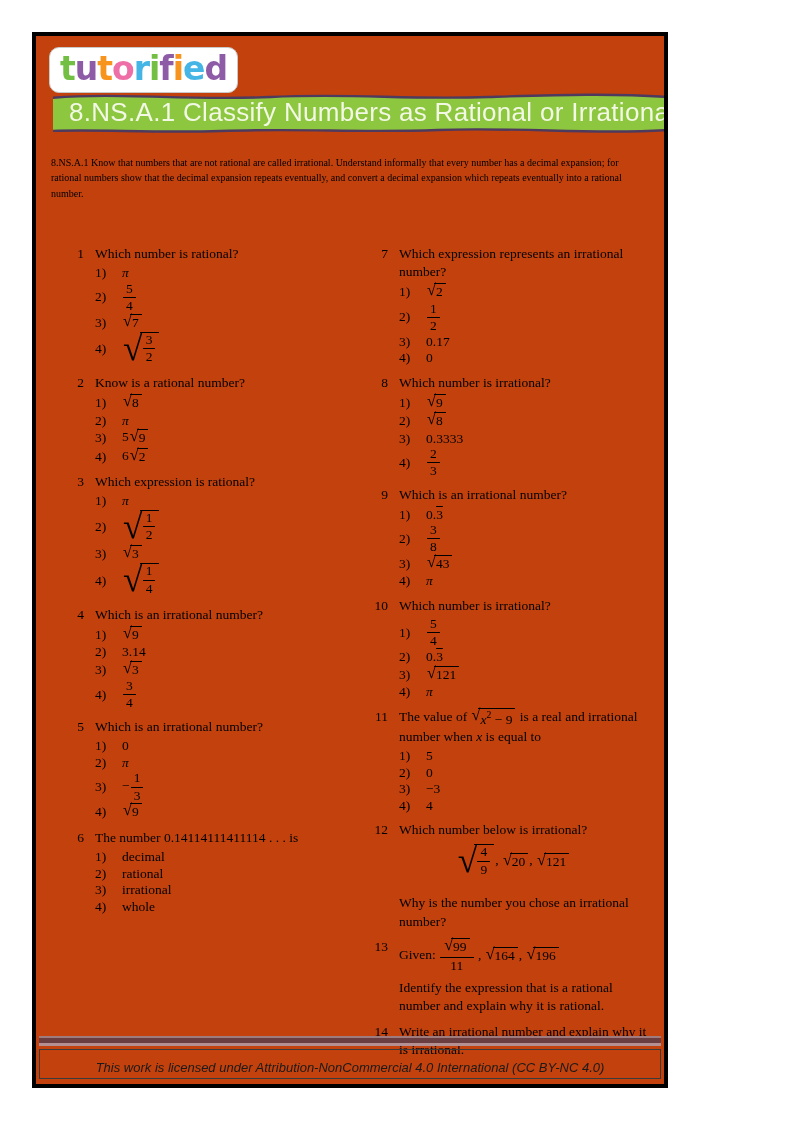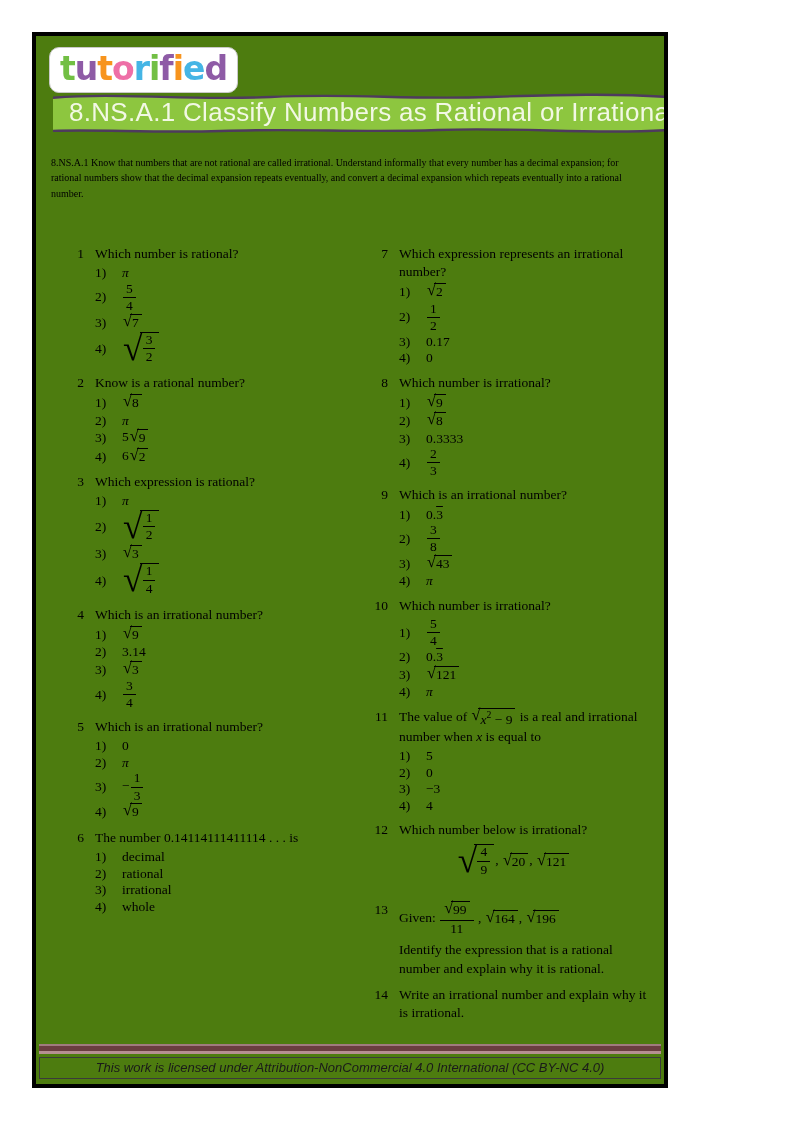--- a/index.html
+++ b/index.html
@@ -2,21 +2,21 @@
 <html><head>
 <meta charset="utf-8">
 <style>
   html,body { margin:0; padding:0; }
   body {
     width:794px; height:1123px; position:relative; overflow:hidden;
     background:#ffffff; font-family:"Liberation Serif", serif; color:#000;
   }
   .page {
     position:absolute; left:32px; top:32px; width:636px; height:1056px;
-    border:4px solid #000; box-sizing:border-box; background:#4d7c0f;
+    border:4px solid #000; box-sizing:border-box; background:#c2410c;
   }
   
   .logo {
     display:inline-block; margin:11px 0 0 13px; padding:0 10px 3px 10px;
     border:1.5px solid #c9c9c9; border-radius:10px;
     font-family:"DejaVu Sans", sans-serif; font-weight:bold;
     font-size:33px; letter-spacing:-1px; line-height:1.25; background:#fff;
   }
   
   .banner { position:relative; height:50px; margin-top:-5px; overflow:hidden;margin-left:17px; }
@@ -50,21 +50,21 @@
   .frac .den { padding:1px 3px 0; }
   .sqrt { display:inline-flex; align-items:flex-start; vertical-align:middle; margin:0 1px; }
   .sqrt .rad { font-size:1.2em; line-height:1; margin:-0.07em -2px 0 0; }
   .sqrt .radicand { border-top:1.2px solid #000; padding:0 3px 0 2px; line-height:1.25; }
   .sqrt.tall .rad { font-size:2.65em; margin:-0.03em -3px 0 0; }
   .sqrt.tall .radicand { display:flex; align-items:center; }
   
   .footer { position:absolute; left:3px; right:3px; bottom:5px; }
   .footer-bar { height:10px; margin-bottom:3px; }
   .footer-box {
-    border:1px solid #3a3a3a; text-align:center; padding:2px 0 3px;
+    border:1px solid #3a3a3a; text-align:center; padding:10px 0 3px;
     font-family:"Liberation Sans", sans-serif; font-style:italic;
     font-size:13px; color:#1a1a1a;
   }
 </style>
 </head>
 <body>
 
 <div class="page">
 
   <div class="logo">
@@ -448,20 +448,21 @@
                     <span class="den">9</span>
                   </span>
                 </span>
               </span>,  <span class="sqrt">
                 <span class="rad">√</span>
                 <span class="radicand">20</span>
               </span>,  <span class="sqrt">
                 <span class="rad">√</span>
                 <span class="radicand">121</span>
               </span></div>
+            <div class="followup">Why is the number you chose an irrational number?</div>
           </div>
         </div>
         <div class="question">
           <div class="qnum">13</div>
           <div class="qbody">
             <div class="stem">Given: <span class="frac">
                 <span class="num"><span class="sqrt">
                     <span class="rad">√</span>
                     <span class="radicand">99</span>
                   </span></span>

